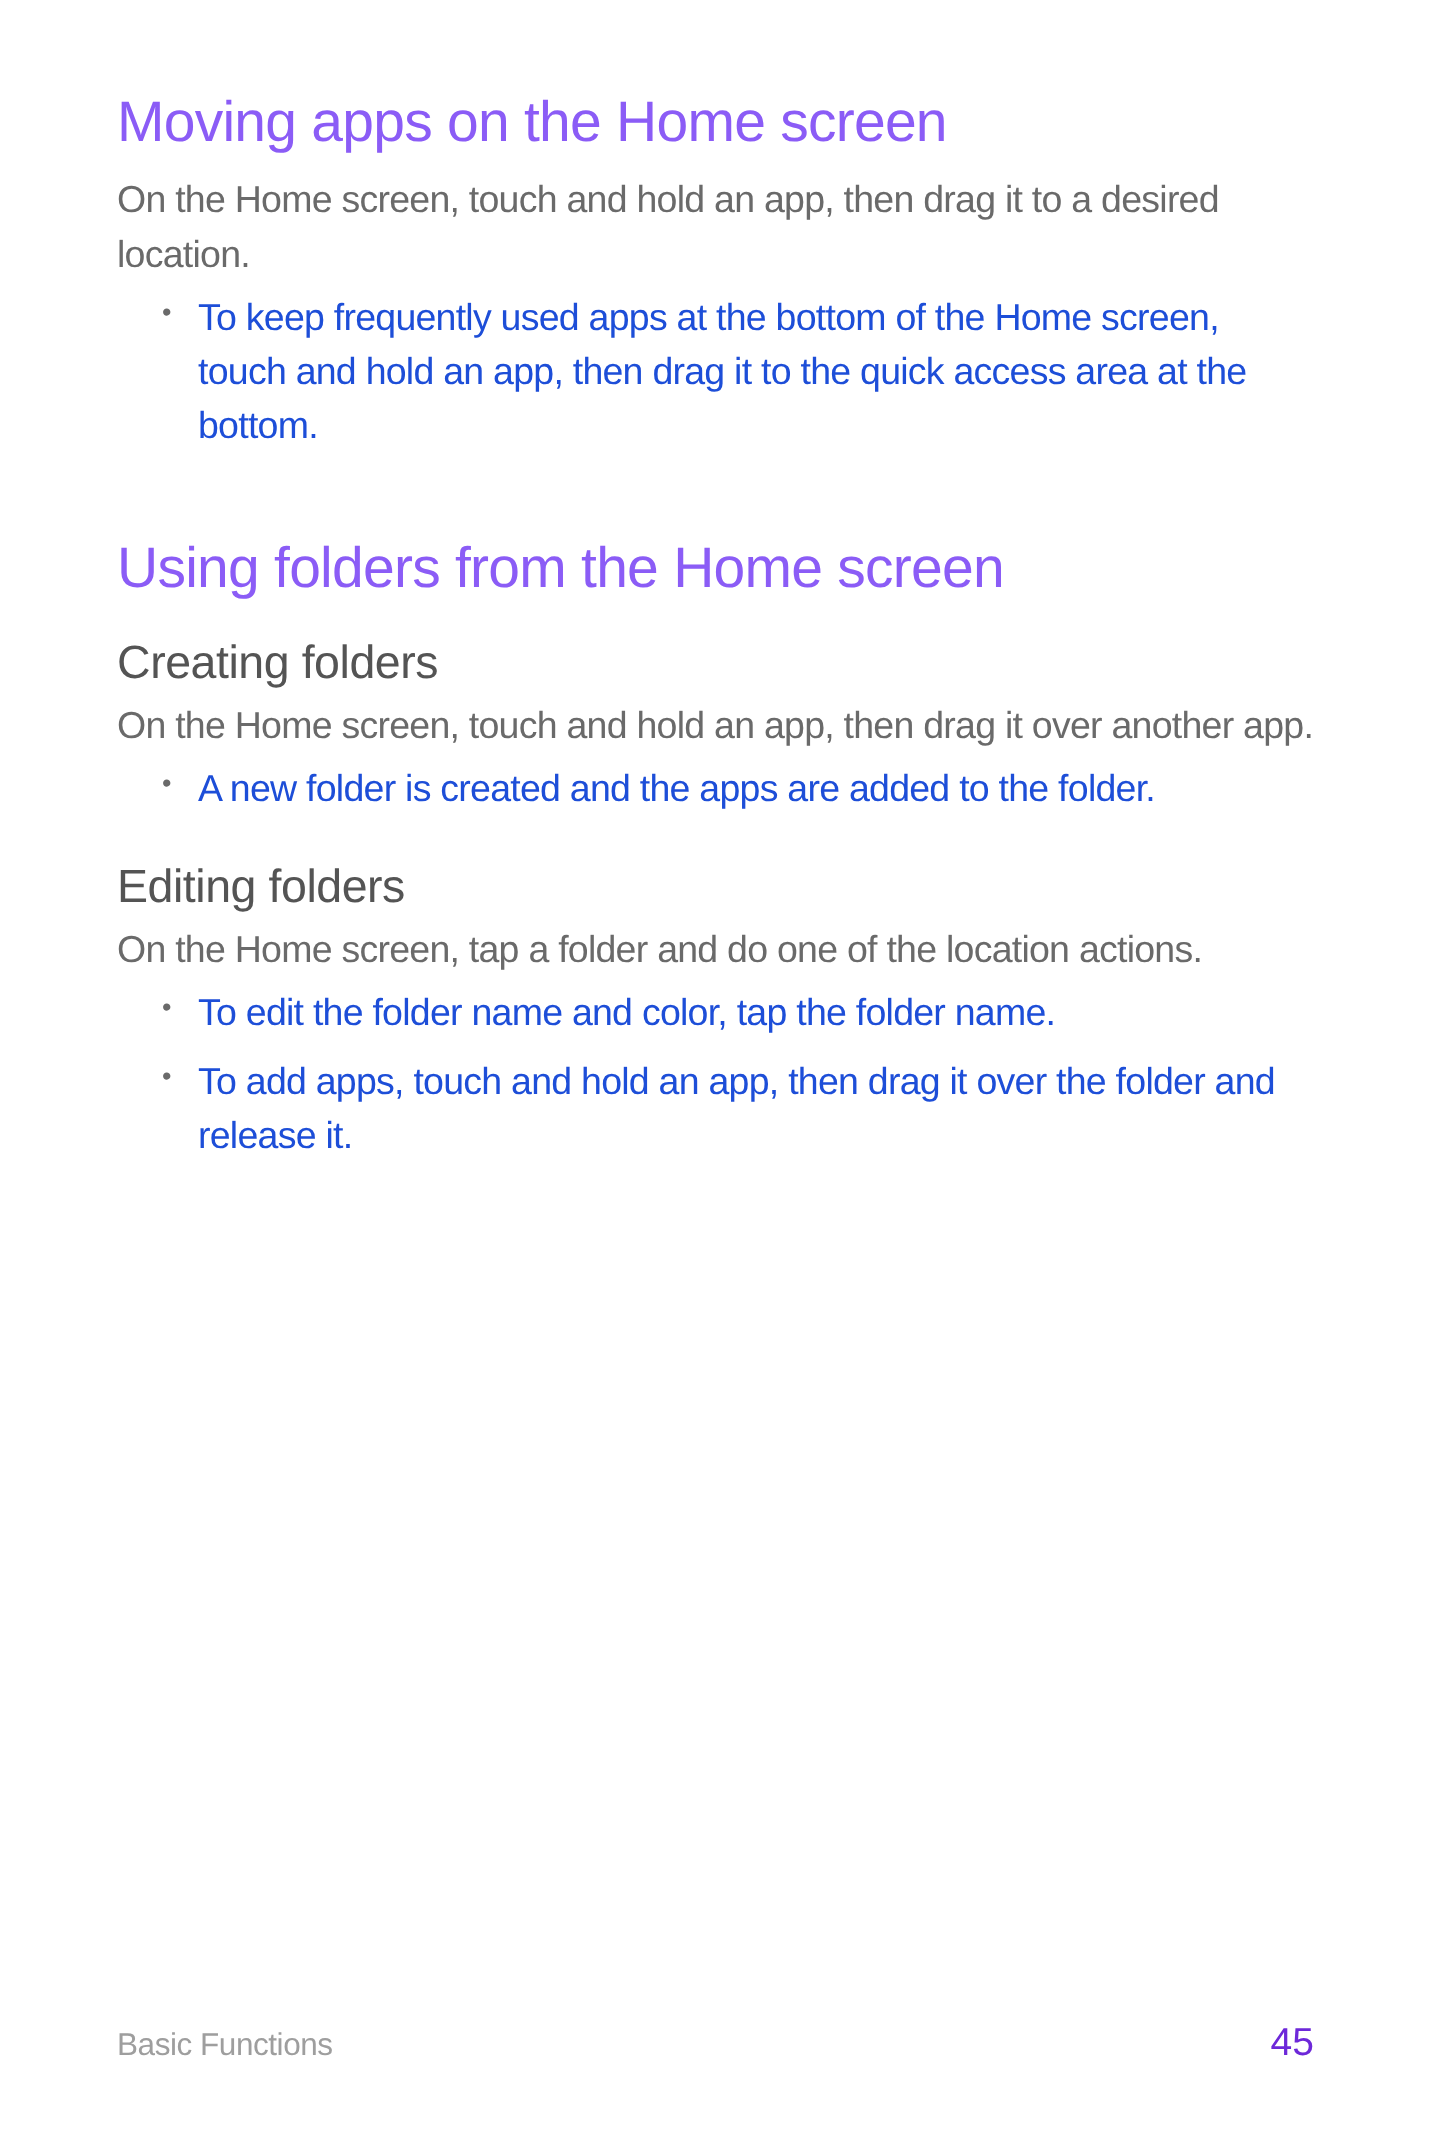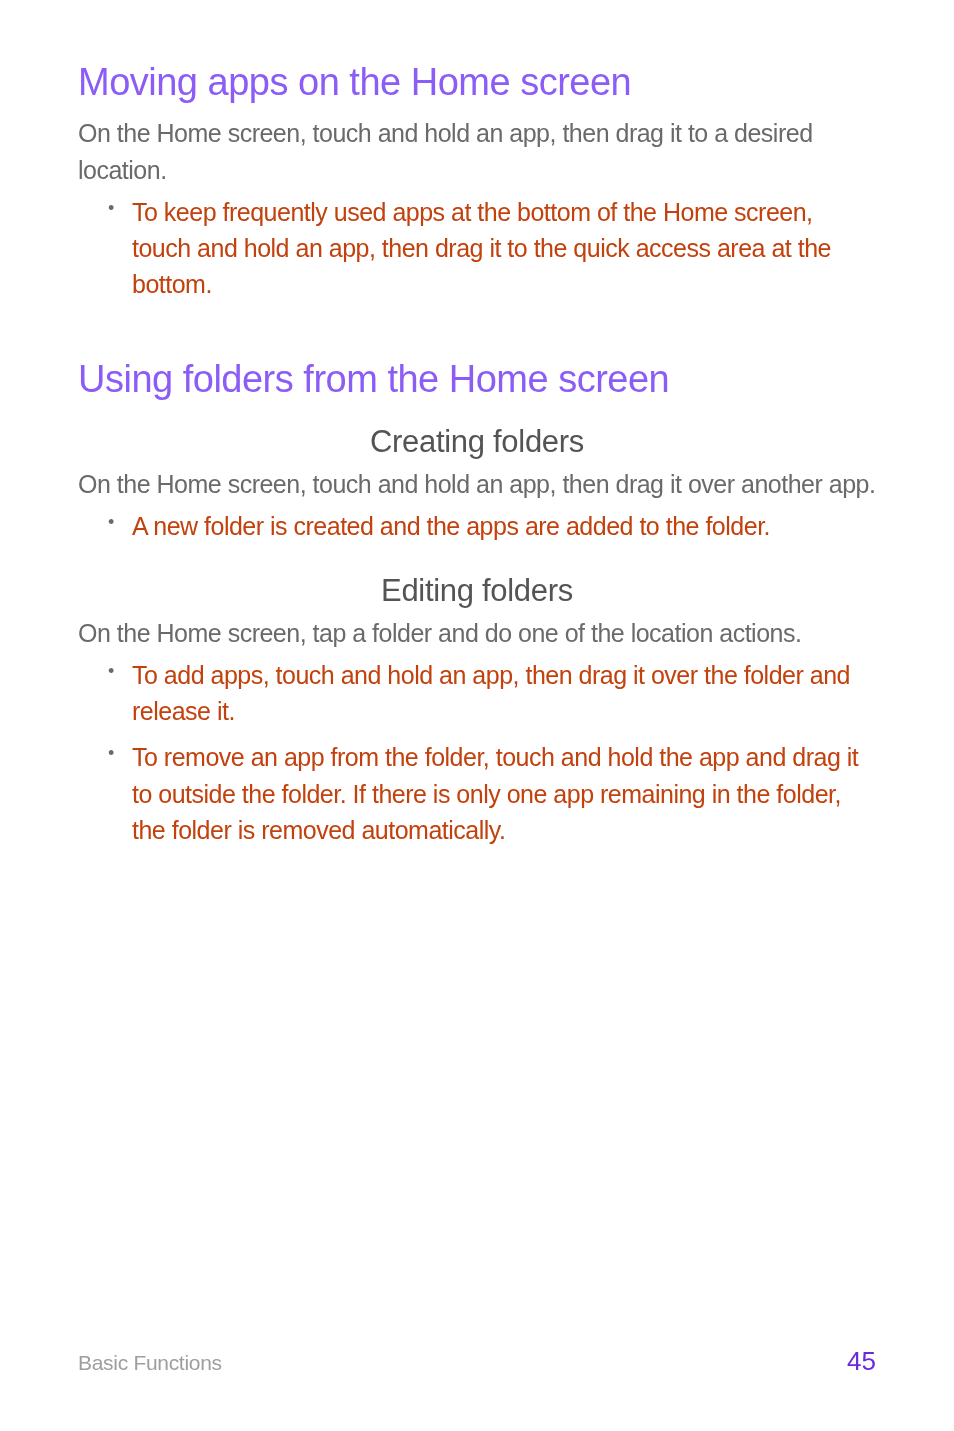--- a/index.html
+++ b/index.html
@@ -23,36 +23,35 @@
       margin-bottom: 8px;
       line-height: 1.3;
     }
     .heading-secondary {
       color: #545454;
       font-size: 31px;
       font-weight: 500;
       letter-spacing: -0.3px;
       margin-bottom: 6px;
       margin-top: 28px;
-      text-align: center;
     }
     .body-text {
       color: #6a6a6a;
       font-size: 25px;
       font-weight: 300;
       line-height: 1.45;
       letter-spacing: -0.5px;
       margin-bottom: 6px;
     }
     ul {
       list-style: none;
       padding-left: 0;
     }
     .list-item {
-      color: #c2410c;
+      color: #1d4ed8;
       font-size: 25px;
       font-weight: 300;
       line-height: 1.45;
       letter-spacing: -0.5px;
       padding-left: 54px;
       position: relative;
       margin-bottom: 10px;
     }
     .list-item::before {
       content: "•";
@@ -109,20 +108,20 @@
 
 <h2 class="heading-secondary" style="margin-top:20px;">Creating folders</h2>
 <p class="body-text">On the Home screen, touch and hold an app, then drag it over another app.</p>
 <ul>
   <li class="list-item">A new folder is created and the apps are added to the folder.</li>
 </ul>
 
 <h2 class="heading-secondary">Editing folders</h2>
 <p class="body-text">On the Home screen, tap a folder and do one of the location actions.</p>
 <ul>
+  <li class="list-item">To edit the folder name and color, tap the folder name.</li>
   <li class="list-item">To add apps, touch and hold an app, then drag it over the folder and release it.</li>
-  <li class="list-item">To remove an app from the folder, touch and hold the app and drag it to outside the folder. If there is only one app remaining in the folder, the folder is removed automatically.</li>
 </ul>
 
 <div class="footer">
   <span class="footer-left">Basic Functions</span>
   <span class="footer-right">45</span>
 </div>
 
 </body></html>

